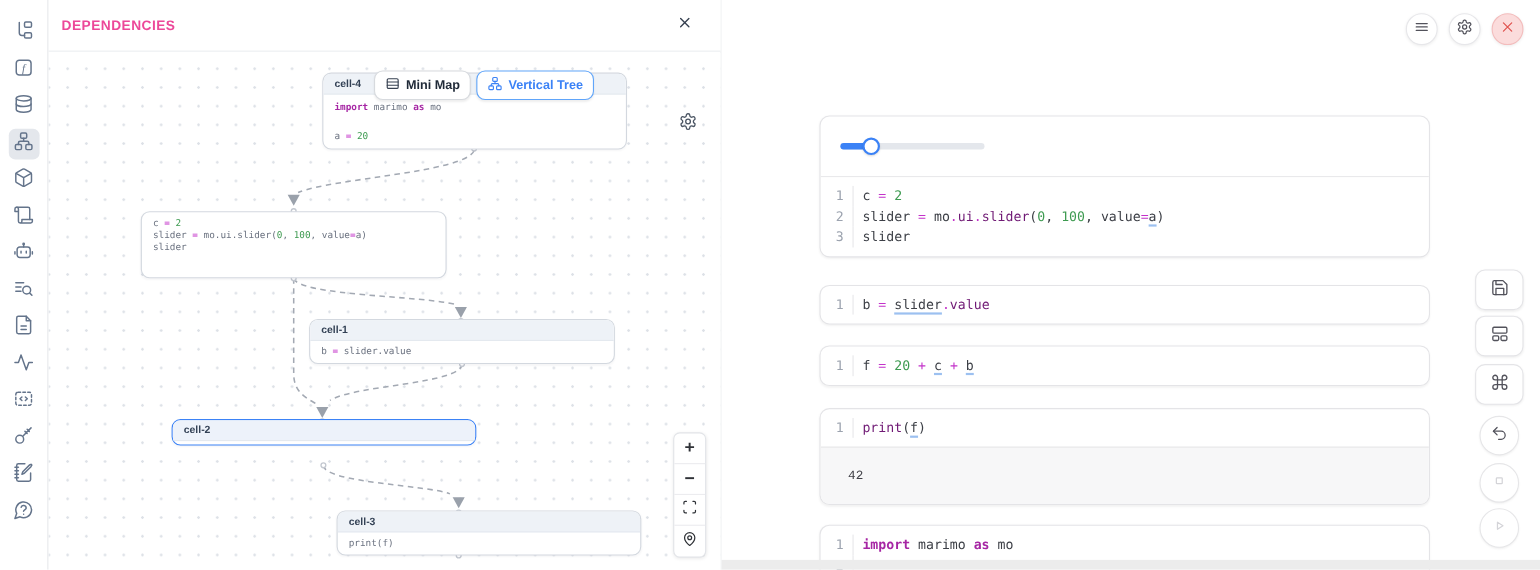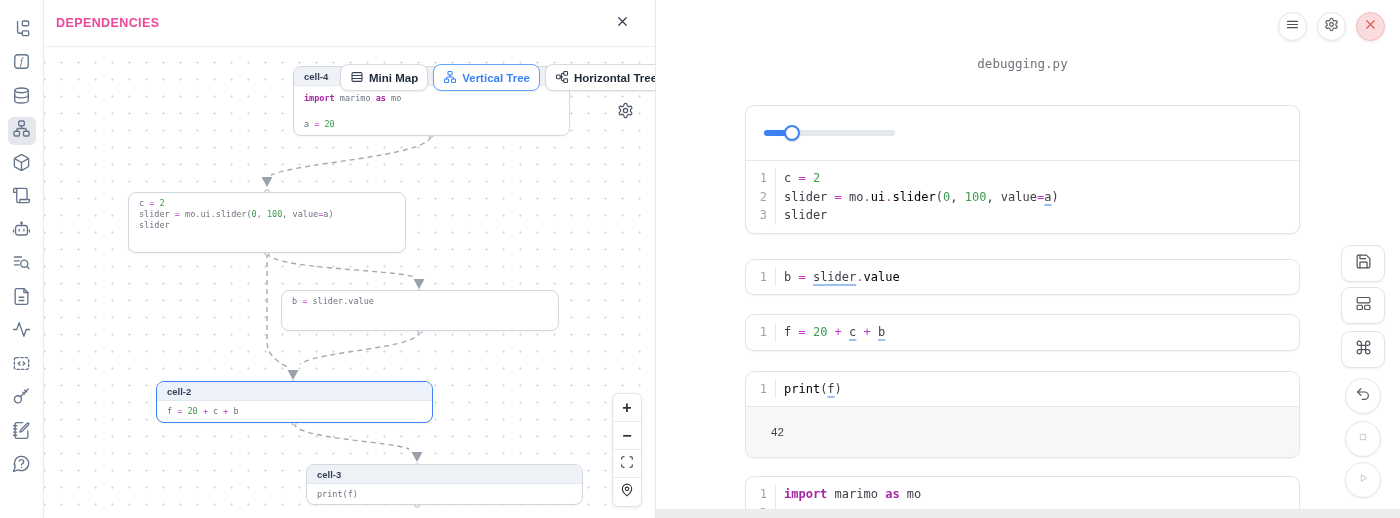--- a/index.html
+++ b/index.html
@@ -103,30 +103,30 @@
   .slider-handle { position:absolute; top:-5px; width:16px; height:16px;
     border-radius:50%; background:#fff; border:2px solid #3b82f6;
     box-shadow:0 1px 2px rgba(0,0,0,.15); }
   .codeblock { padding:8px 0; font-family:"DejaVu Sans Mono", monospace;
     font-size:12px; line-height:18.5px; cursor:text; }
   .crow { display:flex; min-height:18.5px; }
   .gut { width:30px; flex:none; text-align:right; padding-right:8px;
     color:#9ca3af; border-right:1px solid #e7e7ea; }
   .ctxt { padding-left:8px; white-space:pre; }
   .cell-output { border-top:1px solid #e7e7e9; background:#f7f7f8;
-    padding:19px 25px; font-family:Liberation Sans, sans-serif;
+    padding:19px 25px; font-family:Liberation Mono, monospace;
     font-size:11.5px; color:#3f3f46; }
 
   
   .tk-p { color:#3c3f46; }
   .tk-g { color:#6b7280; }
   .tk-k { color:#a626a4; font-weight:bold; }
   .tk-o { color:#c332c9; }
   .tk-n { color:#3d9a50; }
-  .tk-b { color:#000000; }
+  .tk-b { color:#701a75; }
   .tk-u { color:#3c3f46; text-decoration:underline;
     text-decoration-color:#9cc0f0; text-decoration-thickness:1.5px;
     text-underline-offset:3px; }
 
   
   .right-actions { position:absolute; left:685px; top:245px; width:44px;
     display:flex; flex-direction:column; align-items:center; }
   .sq-btn { width:44px; height:37px; background:#fff; border:1px solid #e4e4e7;
     border-radius:9px; box-shadow:0 1px 2px rgba(0,0,0,.06); display:flex;
     align-items:center; justify-content:center; cursor:pointer; }
@@ -292,25 +292,26 @@
           </div>
       </div>
       <div class="node" style="left:84px;top:144px;width:278px;height:61px;">
         <div class="node-code">
             <div class="nline"><span class="tk-g">c </span><span class="tk-o">=</span><span class="tk-g"> </span><span class="tk-n">2</span></div>
             <div class="nline"><span class="tk-g">slider </span><span class="tk-o">=</span><span class="tk-g"> mo.ui.slider(</span><span class="tk-n">0</span><span class="tk-g">, </span><span class="tk-n">100</span><span class="tk-g">, value</span><span class="tk-o">=</span><span class="tk-g">a)</span></div>
             <div class="nline"><span class="tk-g">slider</span></div>
           </div>
       </div>
       <div class="node" style="left:237px;top:242px;width:278px;height:41px;">
+        <div class="node-header">cell-1</div>
         <div class="node-code">
             <div class="nline"><span class="tk-g">b </span><span class="tk-o">=</span><span class="tk-g"> slider.value</span></div>
           </div>
       </div>
-      <div class="node is-active" style="left:112px;top:333px;width:277px;height:42px;">
+      <div class="node is-active" style="left:112px;top:333px;width:277px;height:24px;">
         <div class="node-header">cell-2</div>
         <div class="node-code">
             <div class="nline"><span class="tk-g">f </span><span class="tk-o">=</span><span class="tk-g"> </span><span class="tk-n">20</span><span class="tk-g"> </span><span class="tk-o">+</span><span class="tk-g"> c </span><span class="tk-o">+</span><span class="tk-g"> b</span></div>
           </div>
       </div>
       <div class="node" style="left:235px;top:416px;width:277px;height:41px;margin-left:27px;">
         <div class="node-header">cell-3</div>
         <div class="node-code">
             <div class="nline"><span class="tk-g">print(f)</span></div>
           </div>
@@ -326,29 +327,20 @@
         </div>
         <div class="view-btn is-active">
           <span><svg viewBox="0 0 24 24">
                 <rect x="8.5" y="2.5" width="7" height="6" rx="1.5"></rect>
                 <rect x="2.5" y="15.5" width="7" height="6" rx="1.5"></rect>
                 <rect x="14.5" y="15.5" width="7" height="6" rx="1.5"></rect>
                 <path d="M12 8.5V12M6 15.5V14a2 2 0 0 1 2-2h8a2 2 0 0 1 2 2v1.5"></path>
               </svg></span>
           <span>Vertical Tree</span>
         </div>
-        <div class="view-btn">
-          <span><svg viewBox="0 0 24 24">
-                <rect x="2.5" y="8.5" width="6.5" height="6.5" rx="1.5"></rect>
-                <rect x="15" y="2.5" width="6.5" height="6.5" rx="1.5"></rect>
-                <rect x="15" y="15" width="6.5" height="6.5" rx="1.5"></rect>
-                <path d="M9 11.8h4M15 5.8h-2a2 2 0 0 0-2 2v8.4a2 2 0 0 0 2 2h2"></path>
-              </svg></span>
-          <span>Horizontal Tree</span>
-        </div>
       </div>
 
       <div class="graph-gear">
         <span><svg viewBox="0 0 24 24">
               <path d="M12.22 2h-.44a2 2 0 0 0-2 2v.18a2 2 0 0 1-1 1.73l-.43.25a2 2 0 0 1-2 0l-.15-.08a2 2 0 0 0-2.73.73l-.22.38a2 2 0 0 0 .73 2.73l.15.1a2 2 0 0 1 1 1.72v.51a2 2 0 0 1-1 1.74l-.15.09a2 2 0 0 0-.73 2.73l.22.38a2 2 0 0 0 2.73.73l.15-.08a2 2 0 0 1 2 0l.43.25a2 2 0 0 1 1 1.73V20a2 2 0 0 0 2 2h.44a2 2 0 0 0 2-2v-.18a2 2 0 0 1 1-1.73l.43-.25a2 2 0 0 1 2 0l.15.08a2 2 0 0 0 2.73-.73l.22-.39a2 2 0 0 0-.73-2.73l-.15-.08a2 2 0 0 1-1-1.74v-.5a2 2 0 0 1 1-1.74l.15-.09a2 2 0 0 0 .73-2.73l-.22-.38a2 2 0 0 0-2.73-.73l-.15.08a2 2 0 0 1-2 0l-.43-.25a2 2 0 0 1-1-1.73V4a2 2 0 0 0-2-2z"></path>
               <circle cx="12" cy="12" r="3"></circle>
             </svg></span>
       </div>
 
       <div class="zoom-panel">
@@ -387,21 +379,20 @@
               <circle cx="12" cy="12" r="3"></circle>
             </svg></span>
         </div>
       <div class="circle-btn danger">
           <span><svg viewBox="0 0 24 24">
               <path d="M18 6 6 18M6 6l12 12"></path>
             </svg></span>
         </div>
     </div>
 
-    <div class="filename">debugging.py</div>
 
     <div class="cells">
 
       <div class="cell" style="margin-bottom:25px;">
         <div class="slider-row">
           <div class="slider">
             <div class="slider-fill" style="width: 20%;"></div>
             <div class="slider-handle" style="left: calc(20% - 6px);"></div>
           </div>
         </div>

